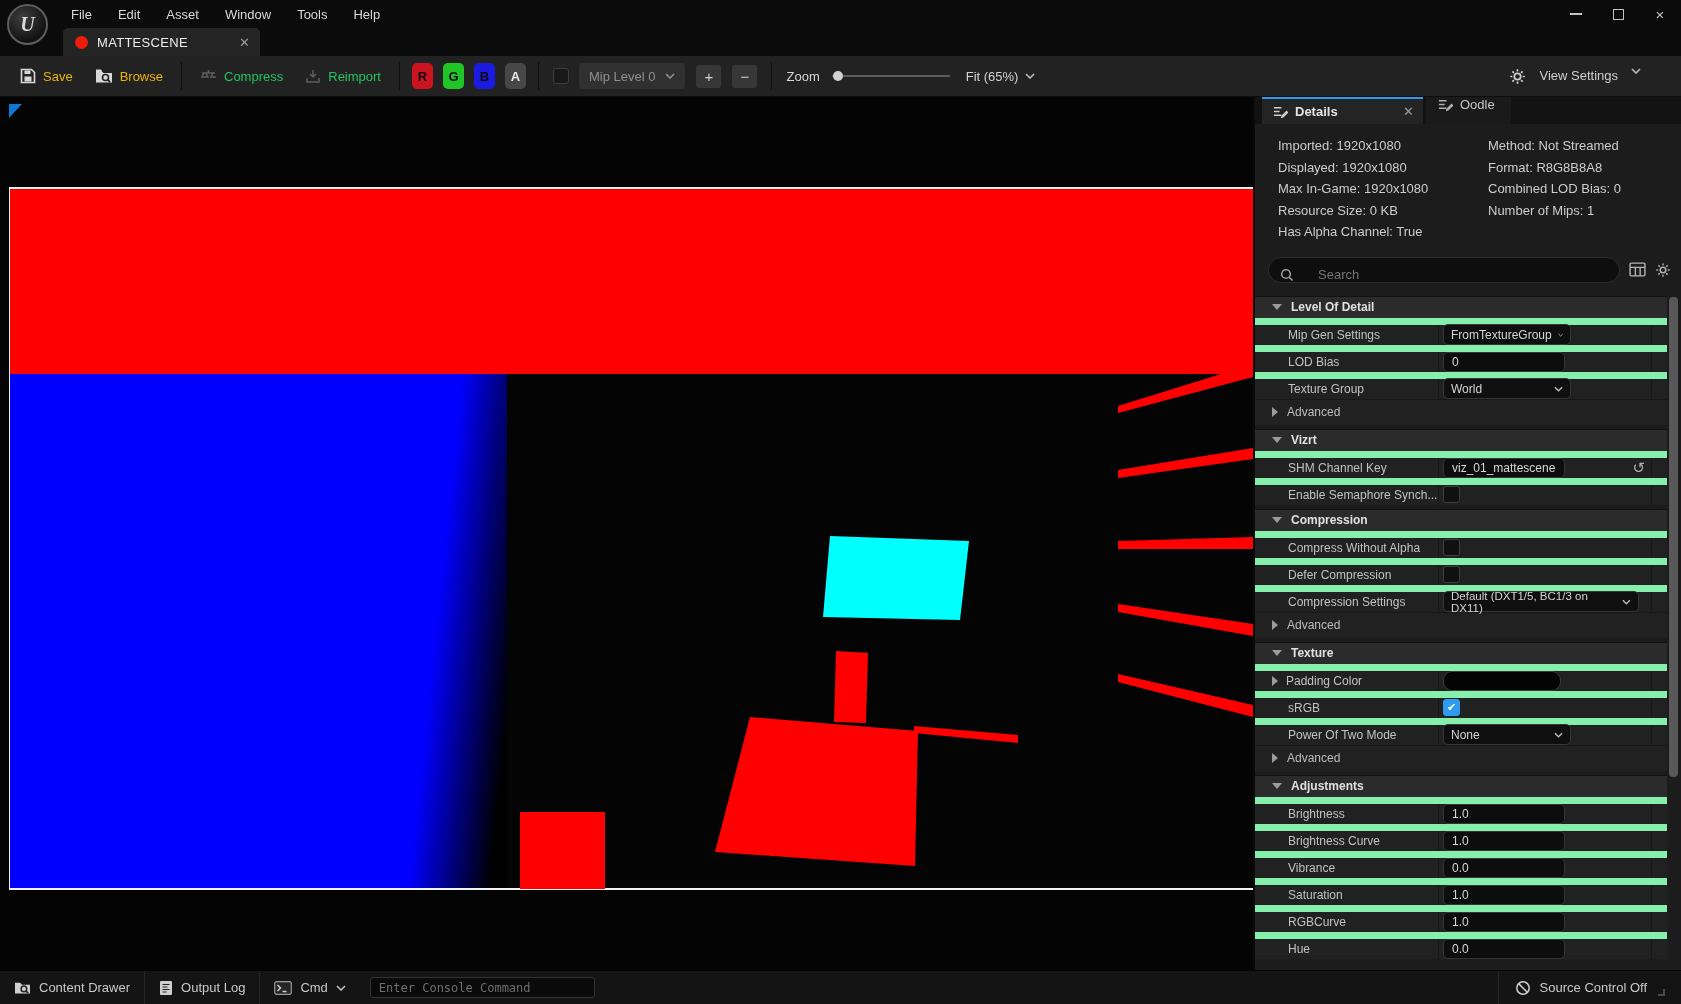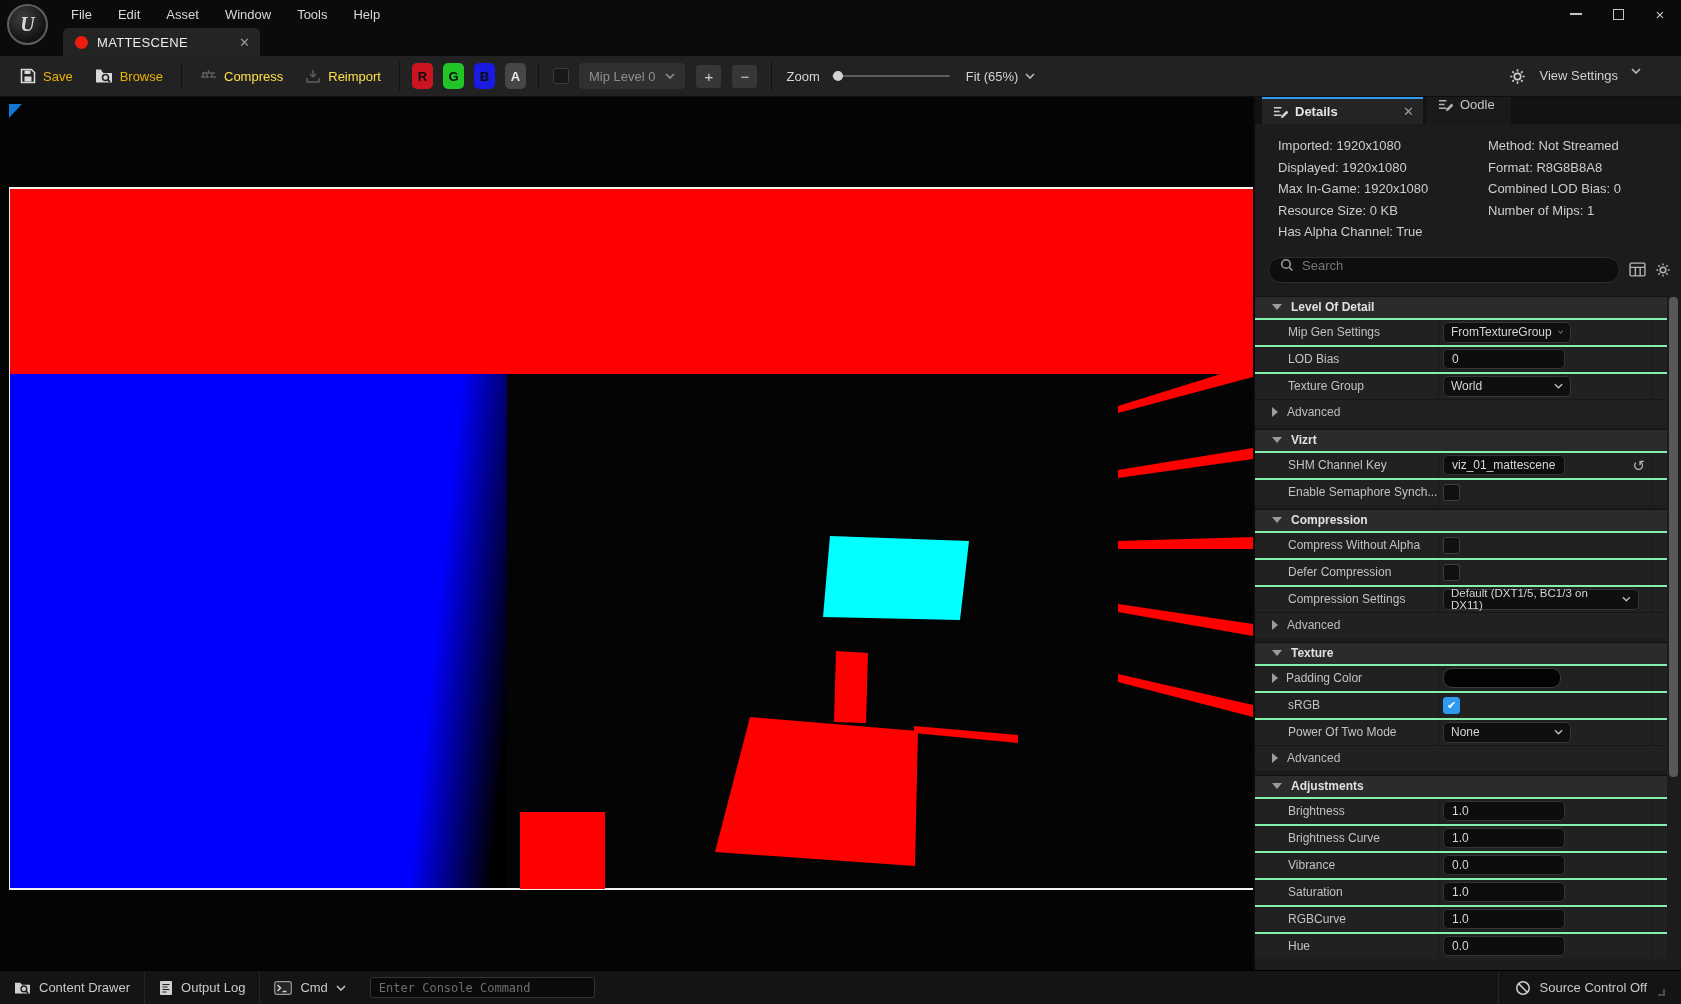--- a/index.html
+++ b/index.html
@@ -25,21 +25,21 @@
   .asset-tab { margin-left:63px; width:197px; height:28px; background:#242424; border-radius:5px 5px 0 0;
     display:flex; align-items:center; padding:0 10px 0 12px; gap:9px; }
   .tab-dot { width:13px; height:13px; border-radius:50%; background:var(--c-tab_dot); flex:0 0 auto; }
   .asset-tab .t-title { color:#ececec; font-size:13px; letter-spacing:.3px; white-space:nowrap; }
   .asset-tab .t-close { margin-left:auto; color:#9a9a9a; font-size:13px; }
 
   
   .toolbar { height:41px; background:#222222; display:flex; align-items:center; padding:0 8px 0 10px; gap:2px;
     border-bottom:1px solid #0d0d0d; flex:0 0 auto; }
   .tbtn { display:flex; align-items:center; gap:7px; color:#eab308; font-size:13px; padding:0 10px; height:30px; border-radius:3px; }
-  .tbtn.disabled { color:#fde047; }
+  .tbtn.disabled { color:#22c55e; }
   .tsep { width:1px; height:28px; background:#101010; margin:0 6px; }
   .chan { width:21px; height:26px; border-radius:5px; display:flex; align-items:center; justify-content:center;
     font-weight:bold; font-size:13px; color:#0d0d0d; margin:0 4px; }
   .chan-r{background:var(--c-chan_r);} .chan-g{background:var(--c-chan_g);} .chan-b{background:var(--c-chan_b);}
   .chan-a{background:#474747; color:#e8e8e8;}
   .cb { width:16px; height:16px; background:#181818; border:1px solid #3e3e3e; border-radius:3px; flex:0 0 auto; }
   .mipdd { display:flex; align-items:center; gap:10px; background:#303030; border-radius:4px; height:26px;
     padding:0 10px; color:#8f8f8f; font-size:13px; margin-left:8px; }
   .pmbtn { width:25px; height:23px; background:#373737; border-radius:3px; color:#cfcfcf; font-size:15px;
     display:flex; align-items:center; justify-content:center; margin-left:9px; }
@@ -69,30 +69,30 @@
   .ptabbar { height:27px; background:#121212; display:flex; align-items:stretch; flex:0 0 auto; }
   .dtab { margin-left:7px; width:161px; background:#242424; border-top:2px solid var(--c-accent);
     display:flex; align-items:center; gap:7px; padding:0 9px 0 11px; color:#e4e4e4; font-size:13px; font-weight:bold; }
   .dtab .t-close { margin-left:auto; color:#9a9a9a; font-weight:normal; }
   .otab { margin-left:3px; padding:0 16px 0 12px; background:#1a1a1a; display:flex; align-items:flex-start; gap:7px;
     color:#c6c6c6; font-size:13px; }
   .infogrid { display:flex; padding:11px 0 12px 23px; color:#cdcdcd; font-size:13px; line-height:21.5px; flex:0 0 auto; }
   .infocol1 { width:210px; } .infocol2 { flex:1; }
   .searchrow { display:flex; align-items:center; gap:9px; padding:2px 10px 9px 13px; flex:0 0 auto; }
   .searchpill { flex:1; height:26px; border-radius:13px; background:#0e0e0e; border:1px solid #2d2d2d;
-    display:flex; align-items:flex-start; gap:8px; padding:0 11px; }
+    display:flex; align-items:flex-end; gap:24px; padding:0 11px; }
   .searchpill input { flex:1; background:transparent; border:none; outline:none; color:#bdbdbd; font-size:13px;
     font-family:"Liberation Sans", sans-serif; }
   .searchpill input::placeholder { color:#757575; }
   .proplist { flex:1 1 auto; overflow:hidden; padding-right:0; }
   .phead { height:22px; margin-top:4px; background:#2b2b2b; display:flex; align-items:center; gap:9px;
     padding-left:17px; color:#e0e0e0; font-size:12px; font-weight:bold; border-top:1px solid #121212; margin-right:14px; }
   .tri-d { width:0; height:0; border-left:5px solid transparent; border-right:5px solid transparent; border-top:6px solid #9b9b9b; }
   .tri-r { width:0; height:0; border-top:5px solid transparent; border-bottom:5px solid transparent; border-left:6px solid #9b9b9b; }
-  .prow { height:27px; background:#212121; border-top:2px solid #86efac; display:flex; align-items:center;
+  .prow { height:27px; background:#212121; border-top:7px solid #86efac; display:flex; align-items:center;
     position:relative; margin-right:14px; }
   .prow::after { content:''; position:absolute; right:15px; top:0; bottom:0; width:1px; background:#171717; }
   .plabel { width:183px; flex:0 0 auto; padding-left:33px; color:#c2c2c2; font-size:12px; white-space:nowrap;
     overflow:hidden; display:flex; align-items:center; gap:8px; height:100%; }
   .plabel.withtri { padding-left:17px; }
   .pval { flex:1; display:flex; align-items:center; padding-left:4px; border-left:1px solid #171717; height:100%; }
   .advrow { height:26px; background:#212121; border-top:1px solid #171717; display:flex; align-items:center;
     gap:9px; padding-left:17px; color:#bdbdbd; font-size:12px; margin-right:14px; }
   .dd { display:flex; align-items:center; justify-content:space-between; gap:6px; background:#0f0f0f;
     border:1px solid #363636; border-radius:5px; height:21px; width:128px; padding:0 7px; color:#d4d4d4; font-size:12px; }

